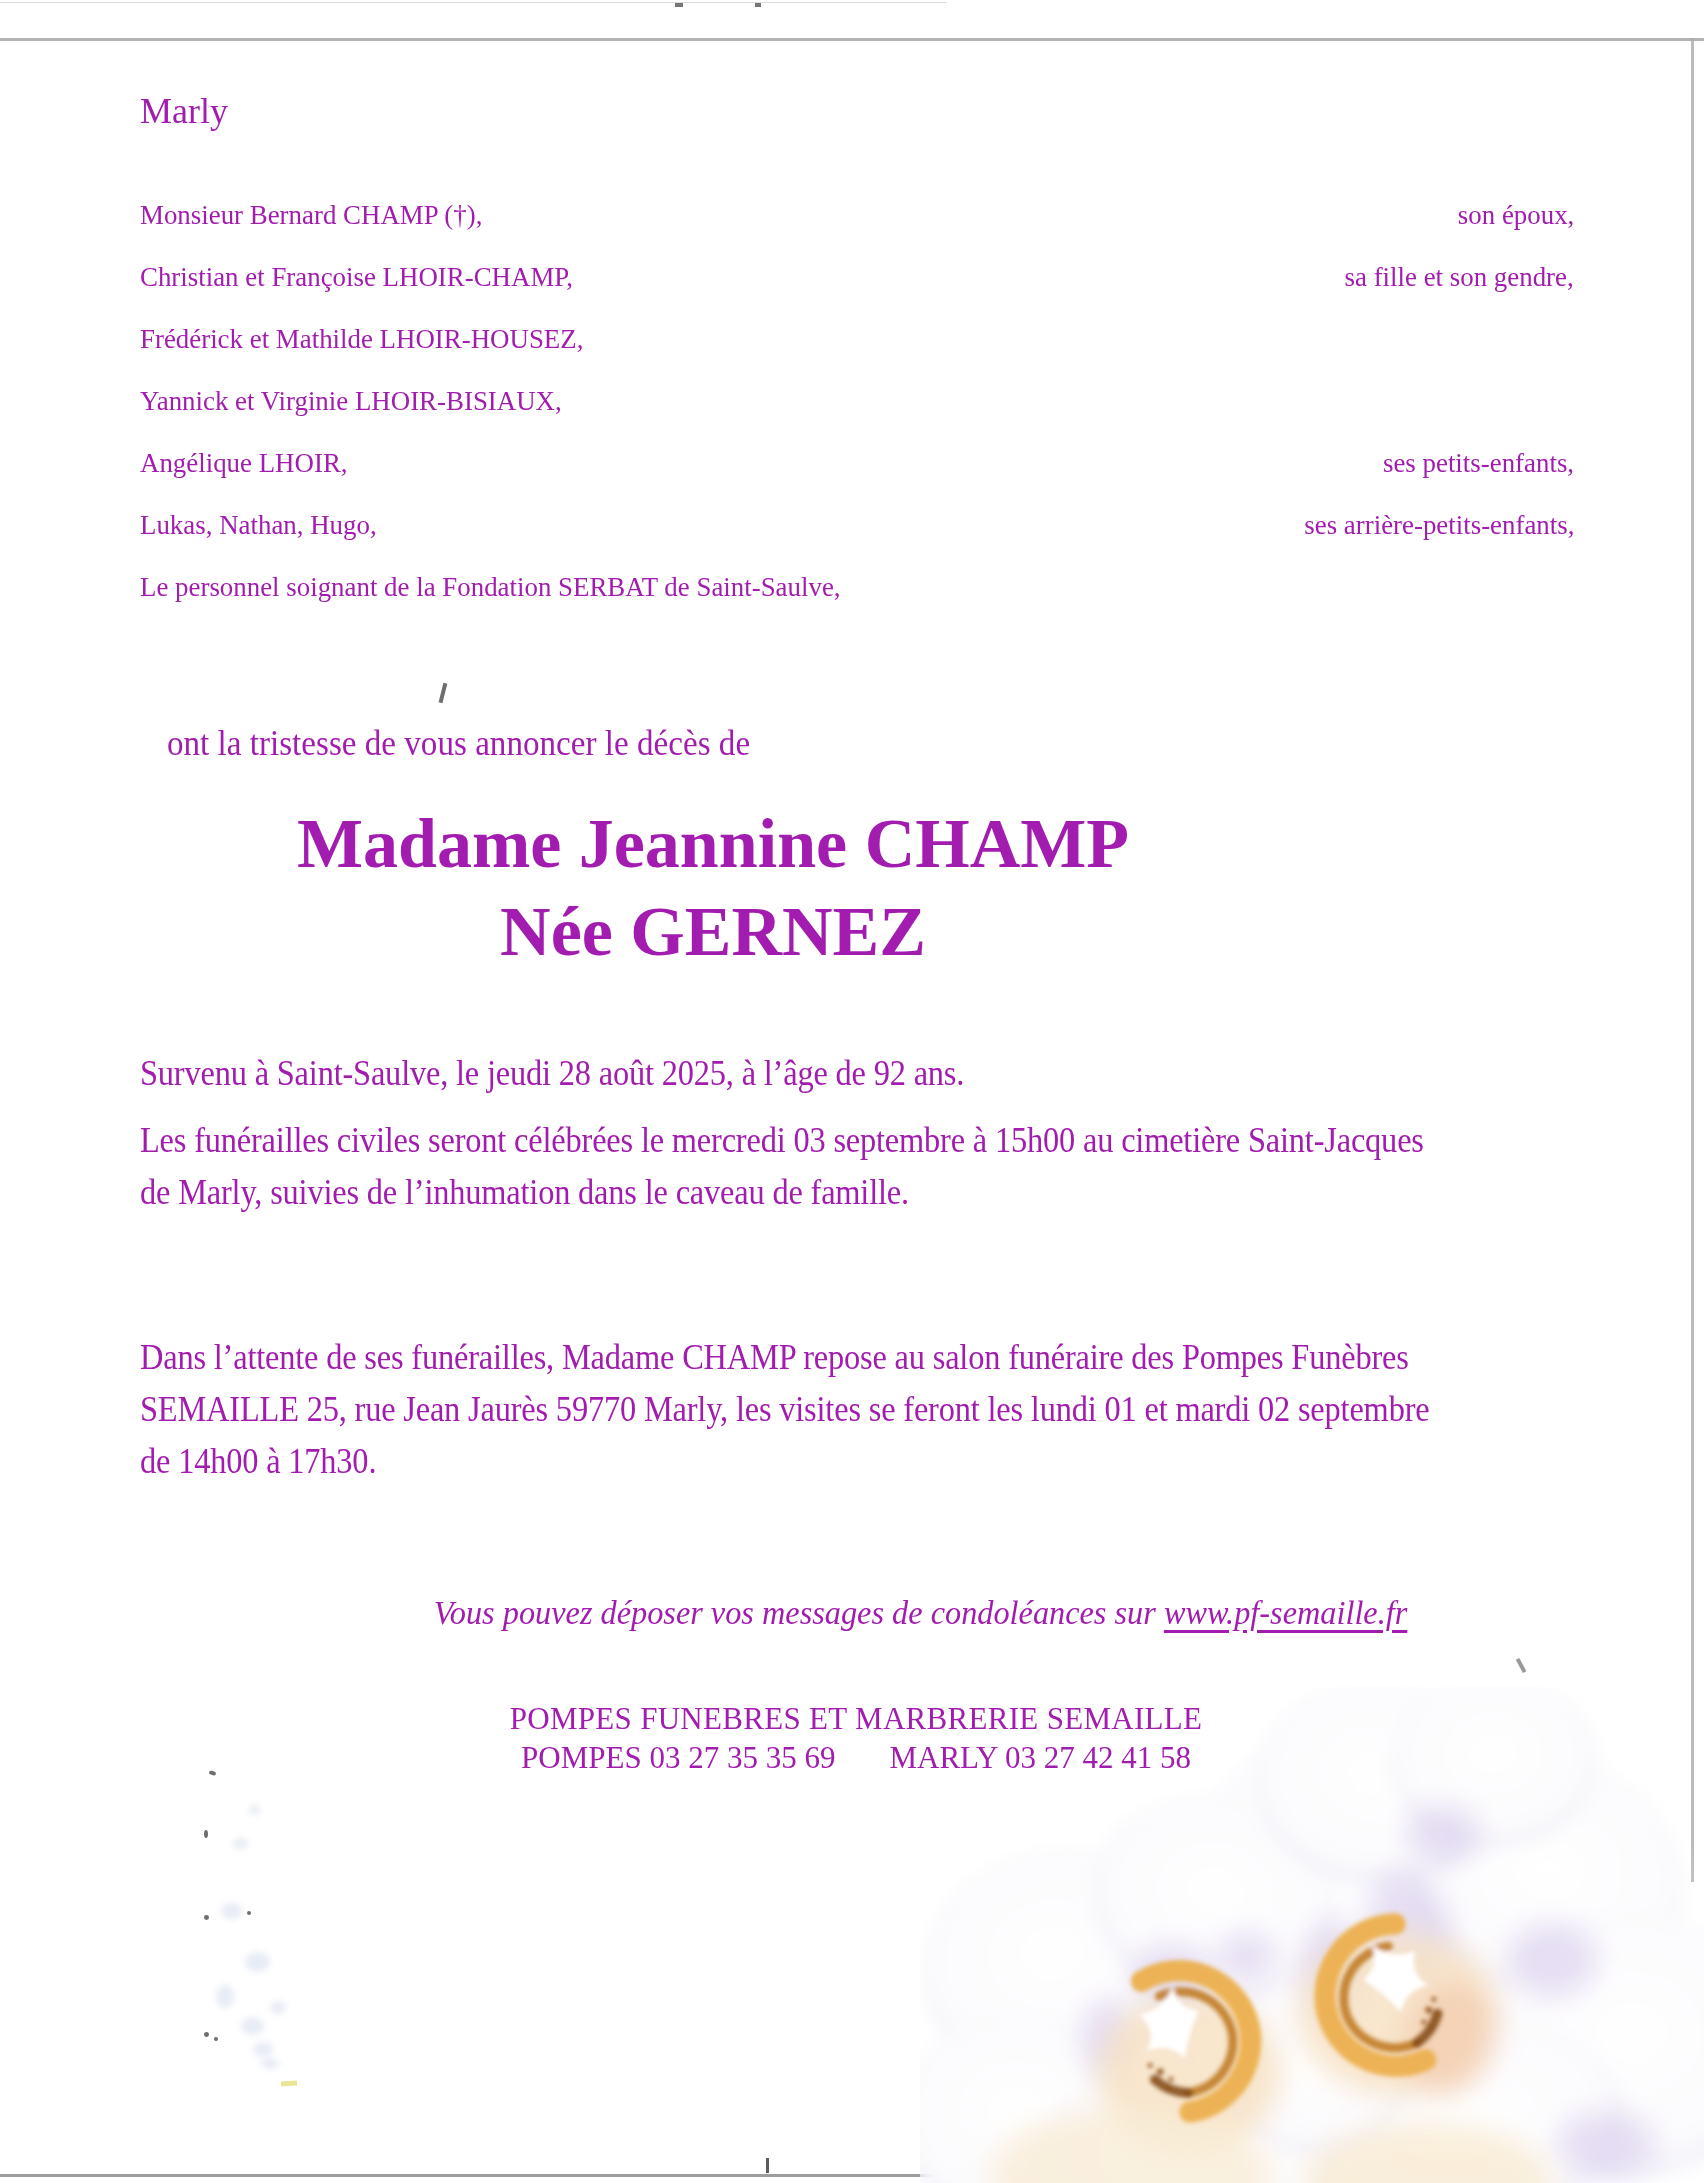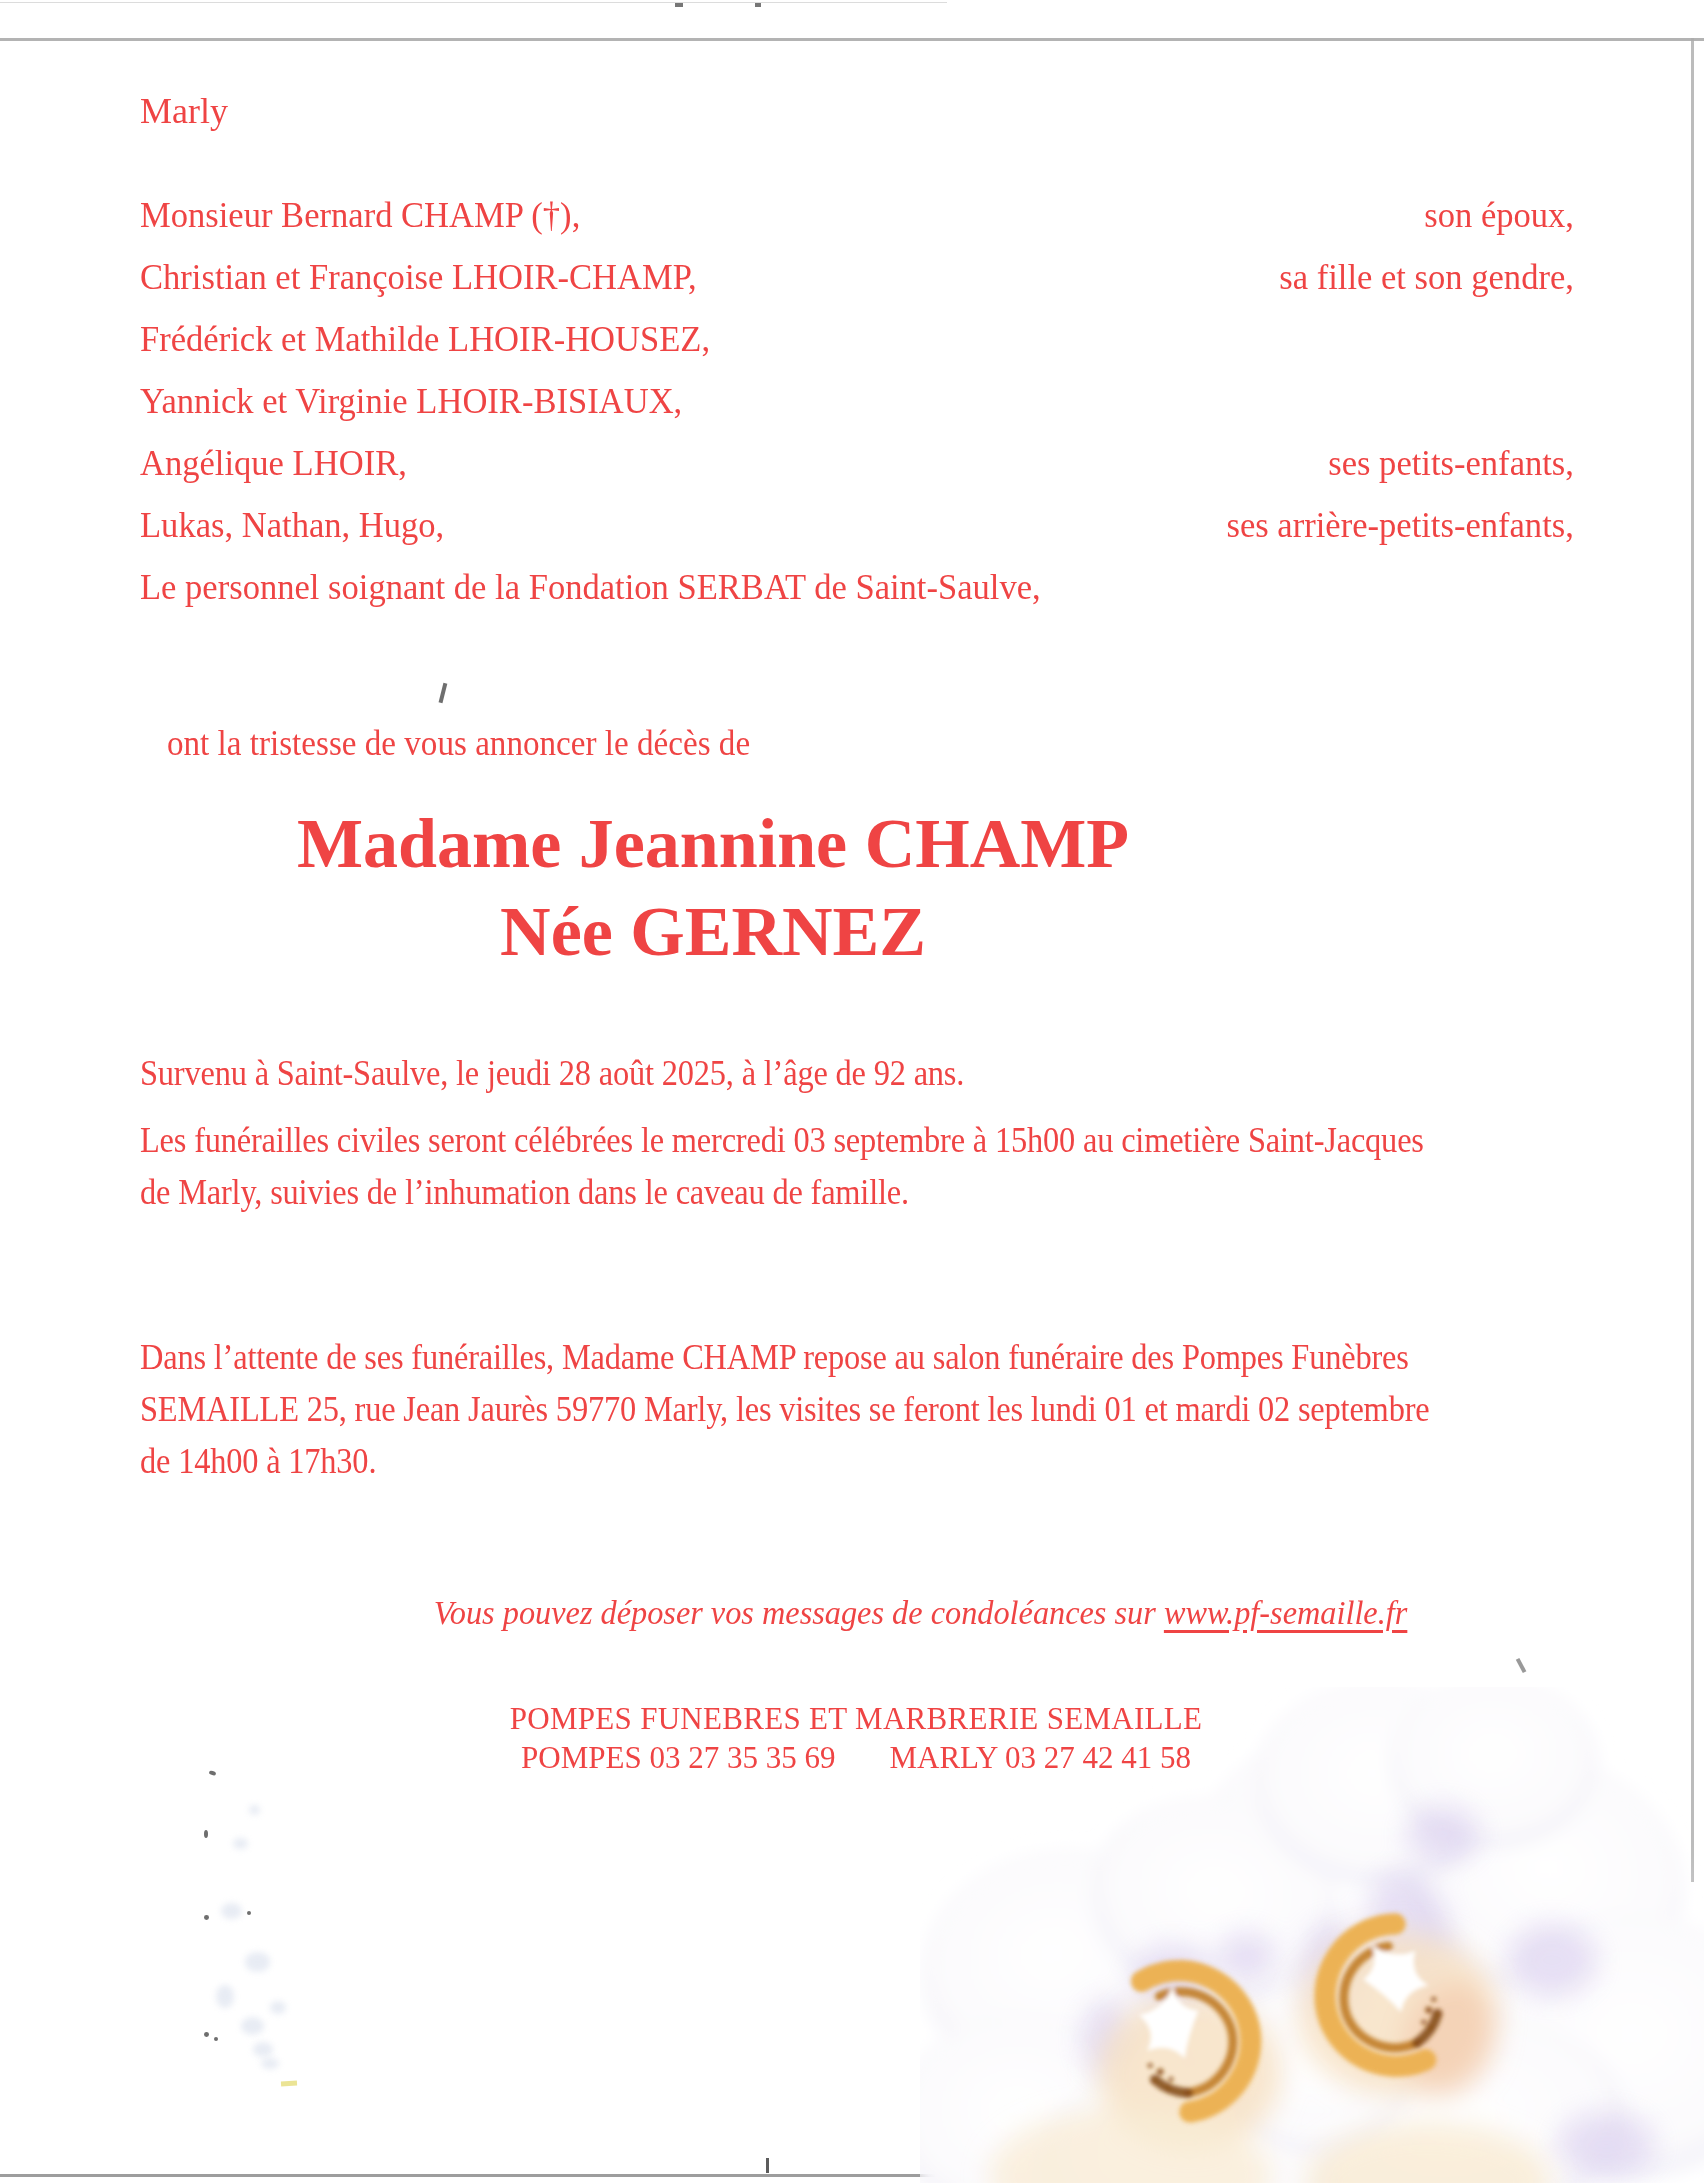--- a/index.html
+++ b/index.html
@@ -1,28 +1,28 @@
 <!DOCTYPE html>
 <html lang="fr" style="font-size:13px"><head>
 <meta charset="utf-8">
 <style>
   html,body{margin:0;padding:0;background:#d9d9d9;}
   .page{
     position:relative;width:1705px;height:2183px;background:#ffffff;
-    font-family:"Liberation Serif", serif;color:#ef4444;overflow:hidden;
+    font-family:"Liberation Serif", serif;color:#a21caf;overflow:hidden;
   }
   
   .frame-top{position:absolute;left:0;top:38px;width:1705px;height:2.5px;background:#a6a6a6;opacity:.85;}
   .frame-right{position:absolute;left:1691px;top:38px;width:2.5px;height:1844px;background:#ababab;opacity:.8;}
   .frame-bottom{position:absolute;left:0;top:2174px;width:935px;height:2.5px;background:#9d9d9d;}
   .edge-top{position:absolute;left:0;top:1.6px;width:947px;height:1.6px;background:#c4c4c4;opacity:.6;}
   
   .city{position:absolute;left:140px;top:91px;font-size:36px;line-height:41px;}
   .family{position:absolute;left:140px;top:197px;width:1434px;}
-  .frow{display:flex;justify-content:space-between;align-items:flex-start;font-size:36px;line-height:36px;margin-bottom:26px;}
+  .frow{display:flex;justify-content:space-between;align-items:flex-start;font-size:28px;line-height:36px;margin-bottom:26px;}
   .fleft{display:inline-block;transform:scaleX(.96);transform-origin:left center;white-space:nowrap;}
   .fright{display:inline-block;transform:scaleX(.96);transform-origin:right center;white-space:nowrap;}
   .announce{position:absolute;left:167px;top:722px;font-size:36px;transform:scaleX(.92);transform-origin:left center;white-space:nowrap;}
   .deceased{position:absolute;left:0;top:800px;width:1426px;text-align:center;
     font-size:70px;font-weight:700;line-height:88px;}
   .para{position:absolute;left:140px;font-size:36px;line-height:52px;letter-spacing:-0.2px;}
   .para .pline{transform:scaleX(.9);transform-origin:left center;white-space:nowrap;}
   #p1{top:1047px;} #p2{top:1114px;} #p3{top:1242px;} #p4{top:1331px;}
   .condolence{position:absolute;left:137px;top:1594px;width:1567px;text-align:center;
     font-style:italic;font-size:34px;transform:scaleX(.95);transform-origin:center;}

